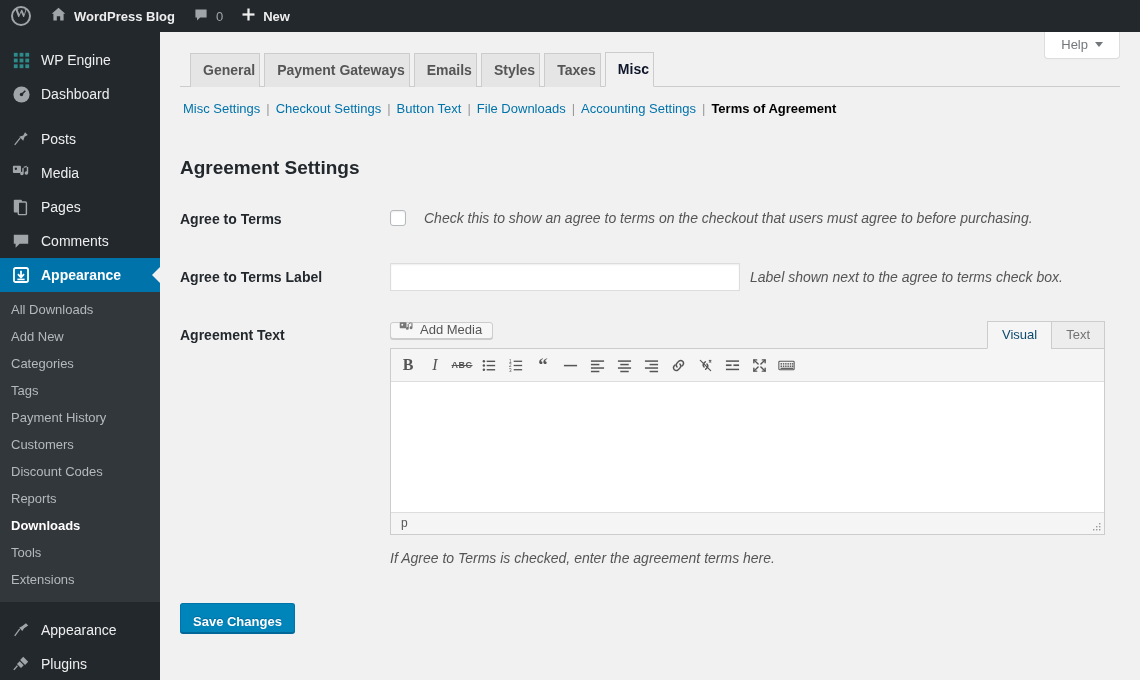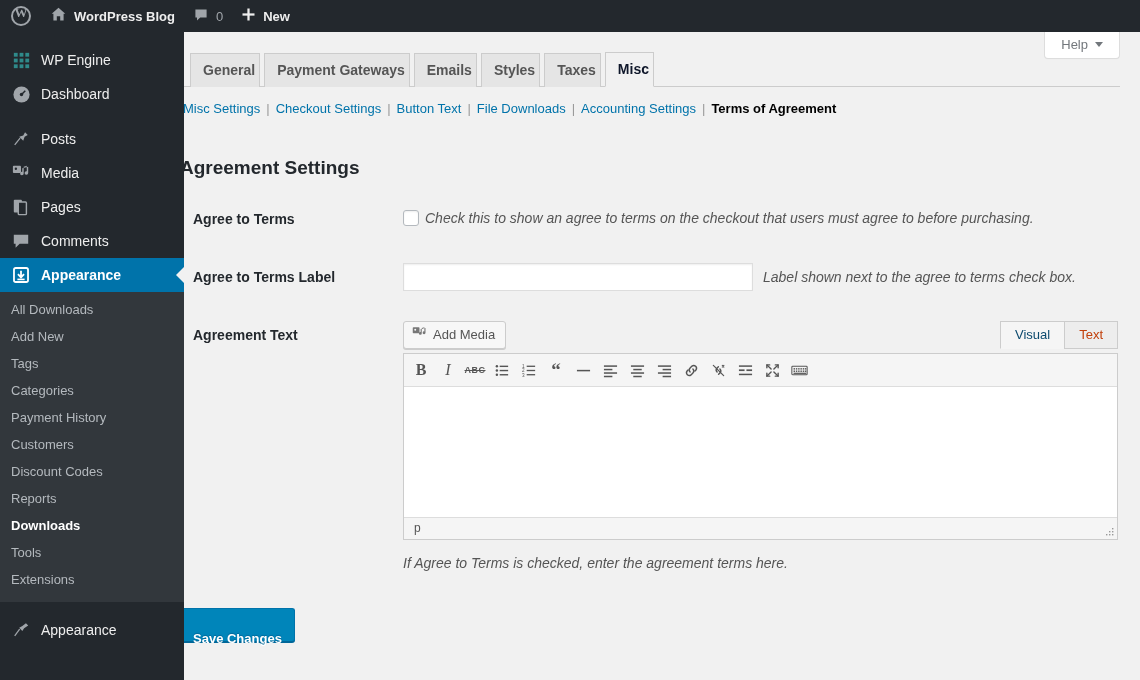--- a/index.html
+++ b/index.html
@@ -37,21 +37,21 @@
   }
   .wp-logo::after {
     content: "W"; position: absolute; left: 0; right: 0; top: -3px;
     text-align: center; font-size: 13px; font-weight: bold;
     color: #a0a5aa; font-family: "Liberation Serif", serif;
   }
 
   
   #sidebar {
     position: absolute; top: 32px; left: 0;
-    width: 184px; height: 648px;
+    width: 160px; height: 648px;
     background: #23282d;
     z-index: 20;
   }
   .menu-top {
     display: flex; align-items: center; gap: 10px;
     height: 34px; padding: 0 0 0 11px;
     color: #eee; font-size: 14px; font-weight: 400;
     position: relative;
   }
   .menu-top.first { margin-top: 11px; }
@@ -141,38 +141,38 @@
   .subsubsub a.current { color: #000; font-weight: 600; }
   .subsubsub .sep { color: #999; margin: 0 6px; }
 
   
   h2.section-title {
     font-size: 19px; font-weight: 600;
     color: #23282d;
     margin: 28px 0 0 0; padding: 9px 0 4px 0;
     line-height: 24px;
   }
-  .form-table { width: 100%; border-collapse: collapse; margin-top: 6px; margin-left: 13px; }
+  .form-table { width: 100%; border-collapse: collapse; margin-top: 6px; }
   .form-table th {
     width: 200px;
     text-align: left; vertical-align: top;
     padding: 20px 10px 20px 0;
     font-weight: 600; font-size: 14px; line-height: 1.3;
     color: #23282d;
   }
   .form-table td {
     padding: 15px 10px;
     vertical-align: top;
     line-height: 1.3;
     font-size: 14px;
   }
   .desc {
     font-style: italic; color: #555; font-size: 14px;
   }
-  .cb-row { display: flex; align-items: flex-start; gap: 6px; padding-top: 4px; }
+  .cb-row { display: flex; align-items: flex-start; gap: 18px; padding-top: 4px; }
   input.cbx {
     -webkit-appearance: none; appearance: none;
     width: 16px; height: 16px; margin: 1px 0 0 0;
     border: 1px solid #b4b9be; background: #fff;
     border-radius: 3px; box-shadow: inset 0 1px 2px rgba(0,0,0,0.07);
     flex: 0 0 16px; cursor: pointer;
   }
   .label-row { display: flex; align-items: center; gap: 10px; }
   input.regular-text {
     width: 350px; height: 28px;
@@ -187,29 +187,29 @@
   .wp-editor-wrap { width: 715px; }
   .wp-media-buttons {
     margin-bottom: 4px;
   }
   .button-insert-media {
     display: inline-flex; align-items: center; gap: 6px;
     background: #f7f7f7; border: 1px solid #ccc;
     border-radius: 3px; padding: 4px 10px 4px 8px;
     font-size: 13px; color: #555; line-height: 18px;
     box-shadow: 0 1px 0 #ccc; cursor: pointer;
-    height: 28px;
+    height: 17px;
   }
   .wp-editor-tabs {
     float: right; display: flex; margin-bottom: -1px; position: relative; z-index: 2;
   }
   .wp-switch-editor {
     background: #ededed; border: 1px solid #ccc;
     padding: 5px 14px 5px 14px;
-    font-size: 13px; line-height: 16px; color: #c2410c;
+    font-size: 13px; line-height: 16px; color: #737373;
     margin: 0 0 0 -1px; cursor: pointer;
     border-bottom-color: #ccc;
   }
   .wp-switch-editor.active {
     background: #f5f5f5; border-bottom-color: #f5f5f5; color: #0c4a6e;
   }
   .wp-editor-container { border: 1px solid #ccc; background: #fff; clear: both; }
   .mce-toolbar {
     background: #f5f5f5; border-bottom: 1px solid #ddd;
     padding: 3px 4px; display: flex; align-items: center; gap: 1px;
@@ -237,21 +237,21 @@
 
   
   .submit-wrap { padding: 20px 0 0 0; }
   .button-primary {
     background: #0085ba;
     border: 1px solid #0073aa;
     border-bottom-color: #006799;
     box-shadow: 0 1px 0 #006799;
     color: #fff; text-shadow: 0 -1px 1px #006799;
     border-radius: 3px;
-    padding: 16px 12px; height: 30px; line-height: 28px;
+    padding: 4px 12px; height: 30px; line-height: 28px;
     font-size: 13px; font-weight: 600;
     cursor: pointer;
     font-family: "Liberation Sans", sans-serif;
   }
 </style>
 </head>
 <body>
 
 <div id="adminbar">
   <div class="ab-item logo">
@@ -363,22 +363,22 @@
           <path d="M10 5.2 v6.6 M6.6 9 L10 12.6 L13.4 9" stroke="#fff" stroke-width="2" fill="none"></path>
           <rect x="6" y="14" width="8" height="1.8" fill="#fff"></rect>
         </svg>
     </span>
     <span>Appearance</span>
   </div>
 
   <div class="submenu">
     <a>All Downloads</a>
     <a>Add New</a>
+    <a>Categories</a>
     <a>Tags</a>
-    <a>Categories</a>
     <a>Payment History</a>
     <a>Customers</a>
     <a>Discount Codes</a>
     <a>Reports</a>
     <a class="current">Downloads</a>
     <a>Tools</a>
     <a>Extensions</a>
   </div>
 
   <div class="menu-sep"></div>
@@ -386,20 +386,30 @@
   <div class="menu-top">
     <span class="mi">
       <svg width="18" height="18" viewBox="0 0 20 20" fill="#a0a5aa">
           <path d="M15.5 2.5 L18 5 L13.5 8 L11.5 11 L8 7.5 L11.5 5.5 Z"></path>
           <path d="M8.5 9 L3 16.5" stroke="#a0a5aa" stroke-width="1.4" fill="none"></path>
         </svg>
     </span>
     <span>Appearance</span>
   </div>
 
+  <div class="menu-top">
+    <span class="mi">
+      <svg width="18" height="18" viewBox="0 0 20 20" fill="#a0a5aa">
+          <path d="M12.5 2 L18 7.5 L14.5 11 L9 5.5 Z"></path>
+          <path d="M8.5 7 L13 11.5 L10 14.5 L5.5 10 Z"></path>
+          <path d="M6 12 L2 16.5" stroke="#a0a5aa" stroke-width="1.5" fill="none"></path>
+        </svg>
+    </span>
+    <span>Plugins</span>
+  </div>
 </div>
 
 <div id="wpbody">
 
   <div id="screen-meta-links">
     <div id="help-button">
       <span>Help</span>
       <span class="caret-d"></span>
     </div>
   </div>

